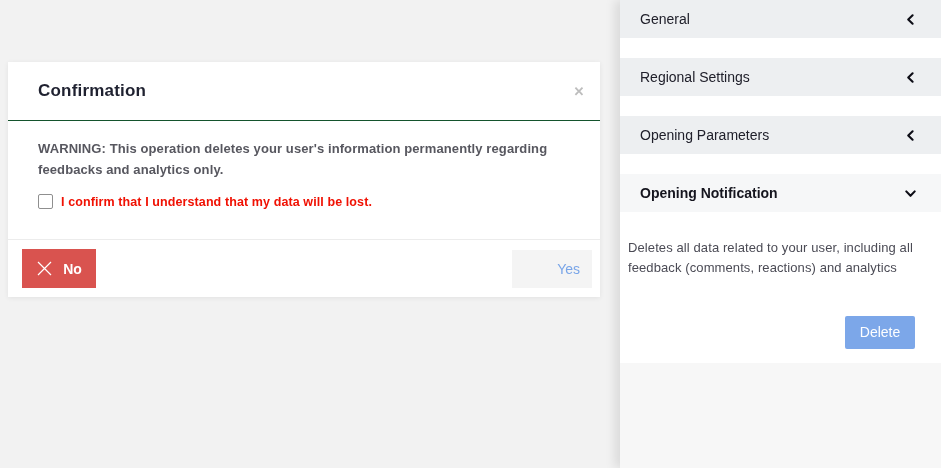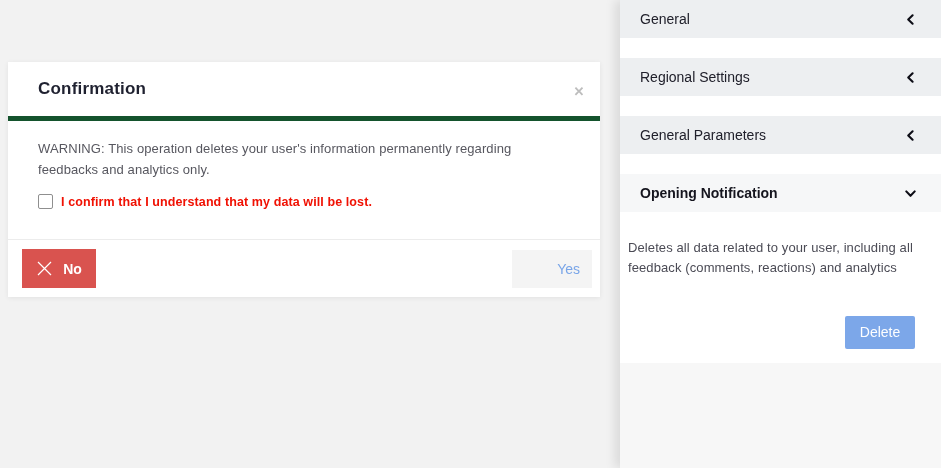--- a/index.html
+++ b/index.html
@@ -16,40 +16,41 @@
   .dialog {
     position: absolute;
     left: 8px; top: 62px;
     width: 592px; height: 235px;
     background: #ffffff;
     box-shadow: 0 1px 5px rgba(0,0,0,0.07);
   }
   .dialog-header {
     position: relative;
     height: 59px;
-    border-bottom: 5px solid #14532d;
+    border-bottom: 1px solid #14532d;
     display: flex; align-items: center;
     padding: 0 30px;
   }
   .dialog-title {
     font-size: 17px; font-weight: bold;
     color: #1f2130; letter-spacing: 0.2px;
   }
   .dialog-close {
     position: absolute; right: 12px; top: 20px;
     width: 18px; height: 18px;
     display: flex; align-items: center; justify-content: center;
     color: #bdbdbd; font-size: 13px; font-weight: bold;
     cursor: pointer; line-height: 1;
   }
   .dialog-body { padding: 18px 30px 0 30px; }
   .warning-text {
     font-size: 13px; color: #57575f;
     line-height: 1.58; letter-spacing: 0.1px;
     max-width: 545px;
+    font-weight: bold;
   }
   .confirm-row {
     margin-top: 14px;
     display: flex; align-items: center; gap: 8px;
   }
   .checkbox {
     width: 15px; height: 15px; flex: 0 0 15px;
     border: 1px solid #8f8f8f; border-radius: 2px;
     background: #fff; cursor: pointer;
   }
@@ -183,21 +184,21 @@
     <div class="acc-item">
       <span>Regional Settings</span>
       <span class="chev">
         <svg viewBox="0 0 16 16">
             <path d="M10.6 2.8 L5.2 8 L10.6 13.2" fill="none" stroke="currentColor" stroke-width="2.6" stroke-linecap="round" stroke-linejoin="round"></path>
           </svg>
       </span>
     </div>
 
     <div class="acc-item">
-      <span>General Parameters</span>
+      <span>Opening Parameters</span>
       <span class="chev">
         <svg viewBox="0 0 16 16">
             <path d="M10.6 2.8 L5.2 8 L10.6 13.2" fill="none" stroke="currentColor" stroke-width="2.6" stroke-linecap="round" stroke-linejoin="round"></path>
           </svg>
       </span>
     </div>
 
     <div class="acc-item expanded">
       <span>Opening Notification</span>
       <span class="chev">

